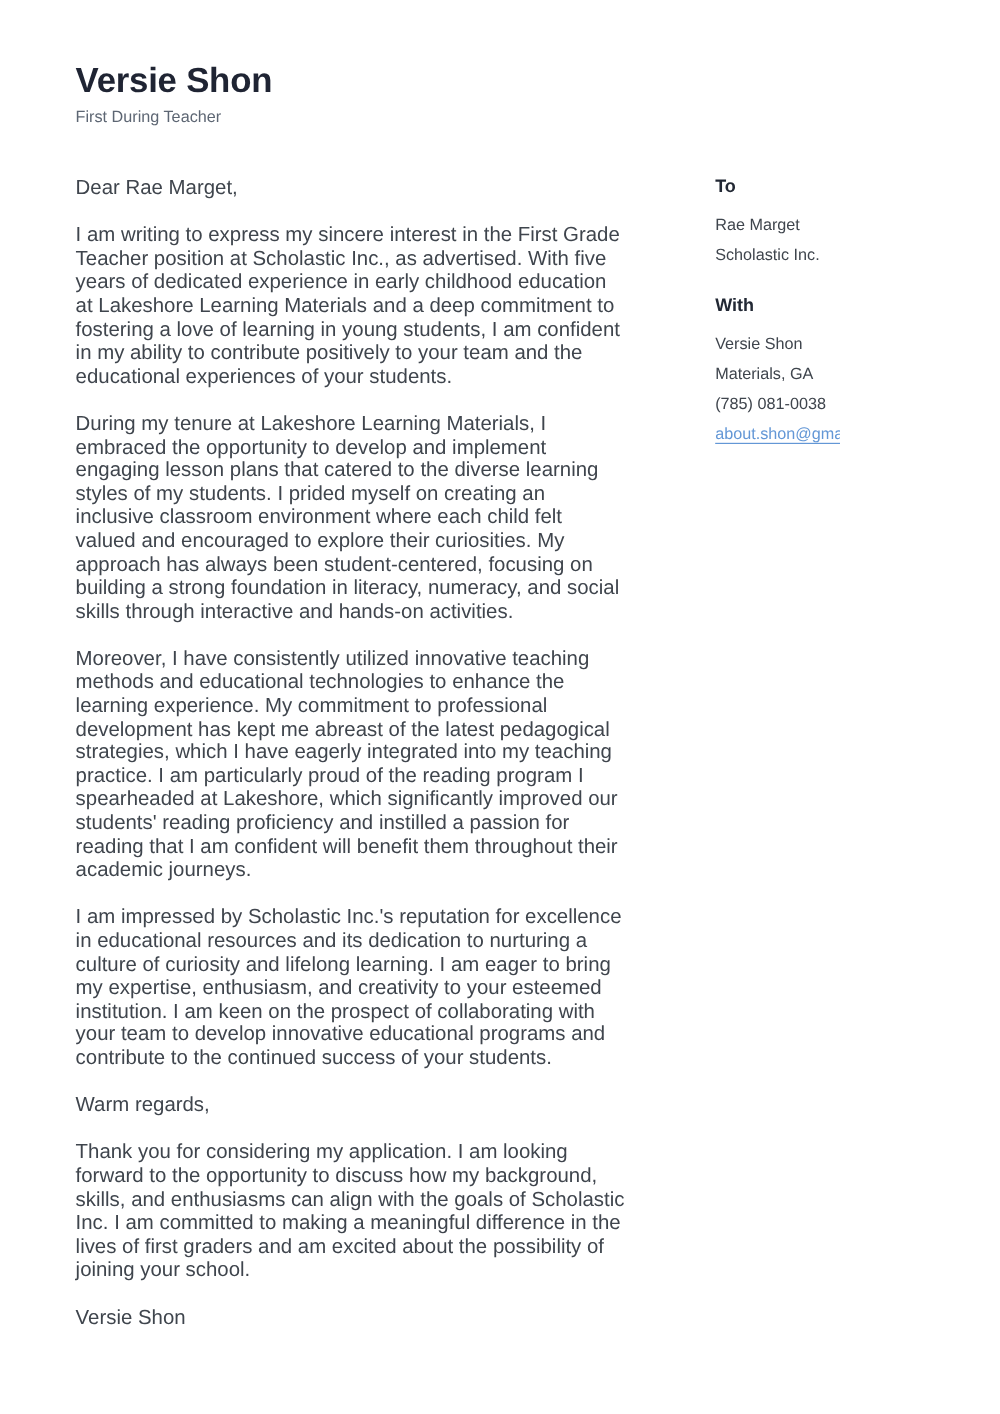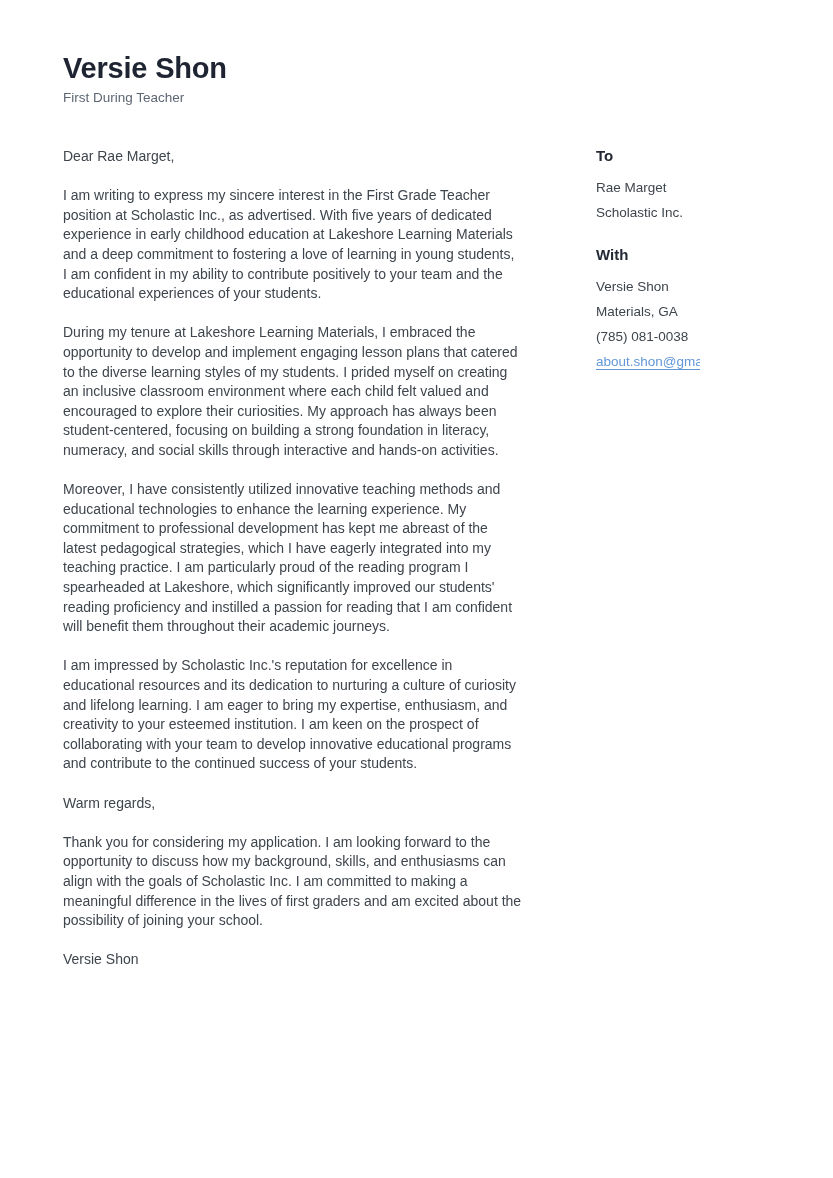--- a/index.html
+++ b/index.html
@@ -31,21 +31,21 @@
     color: #5d6673;
   }
   
   .letter {
     position: absolute;
     left: 63px;
     top: 147px;
     width: 459px;
   }
   .letter p {
-    font-size: 14px;
+    font-size: 17px;
     line-height: 19.6px;
     color: #3f454d;
     margin-bottom: 19.6px;
     text-align: left;
   }
   .letter p:last-child { margin-bottom: 0; }
   
   .sidebar {
     position: absolute;
     left: 596px;

